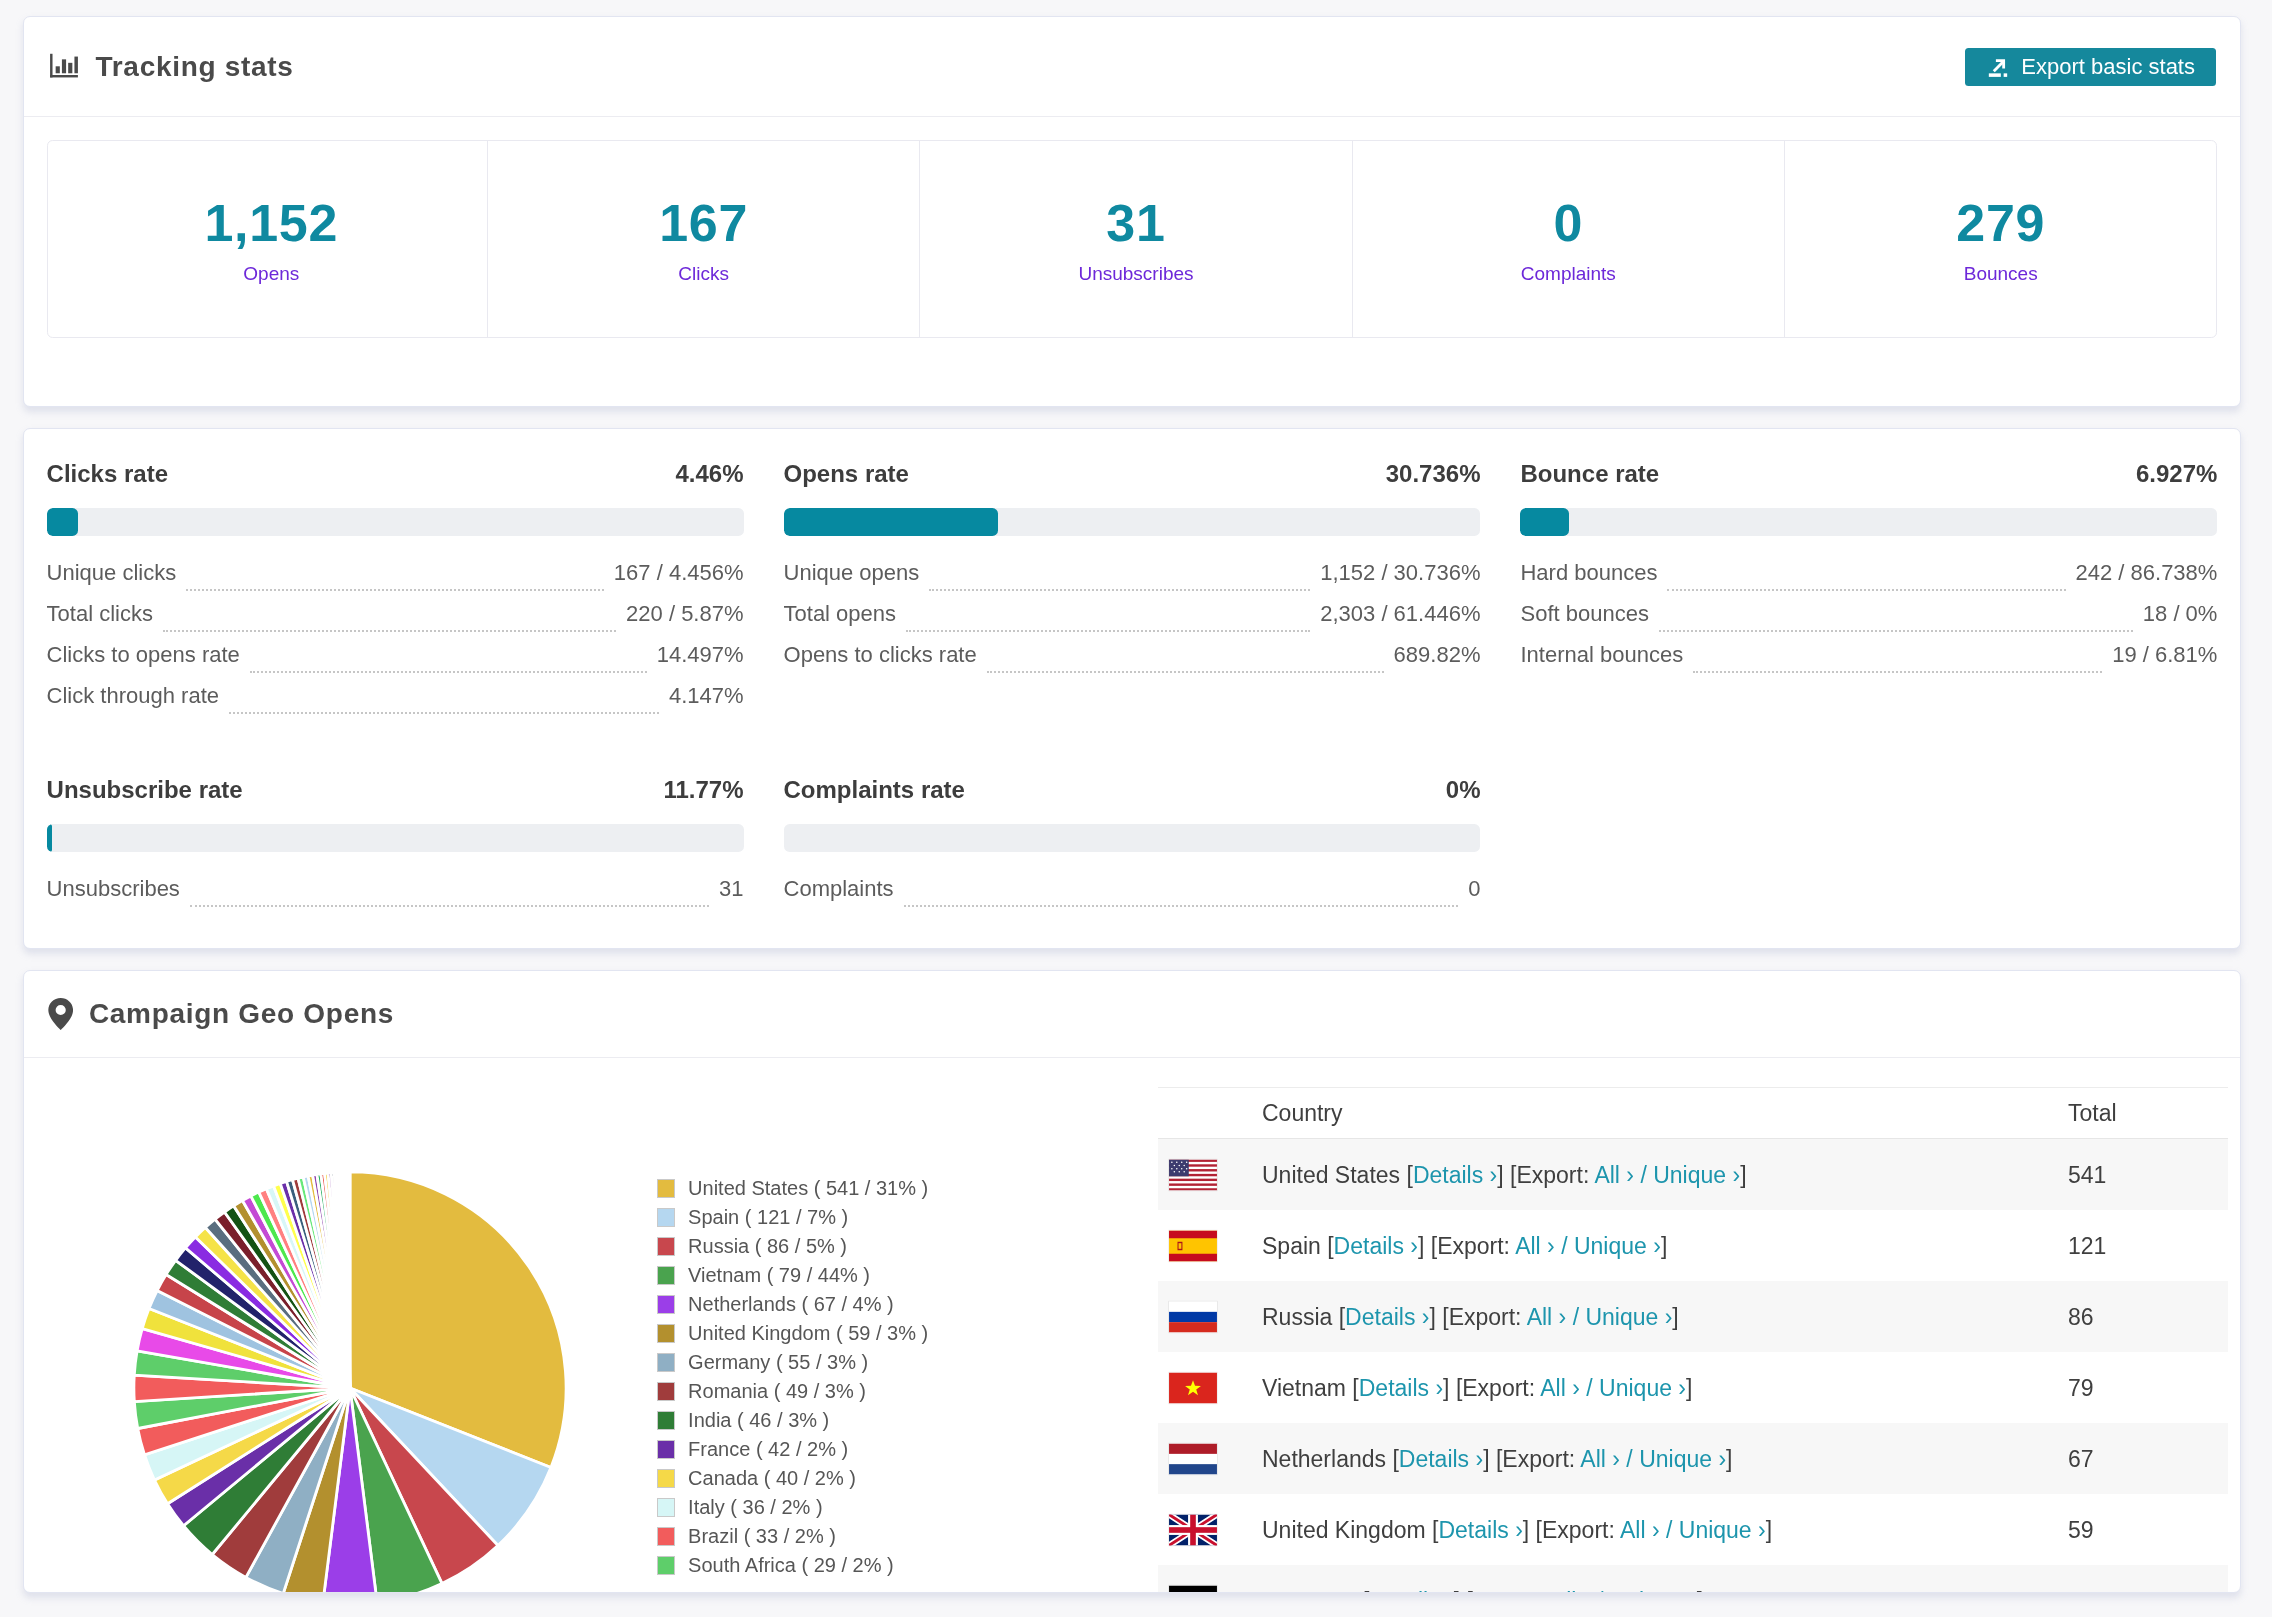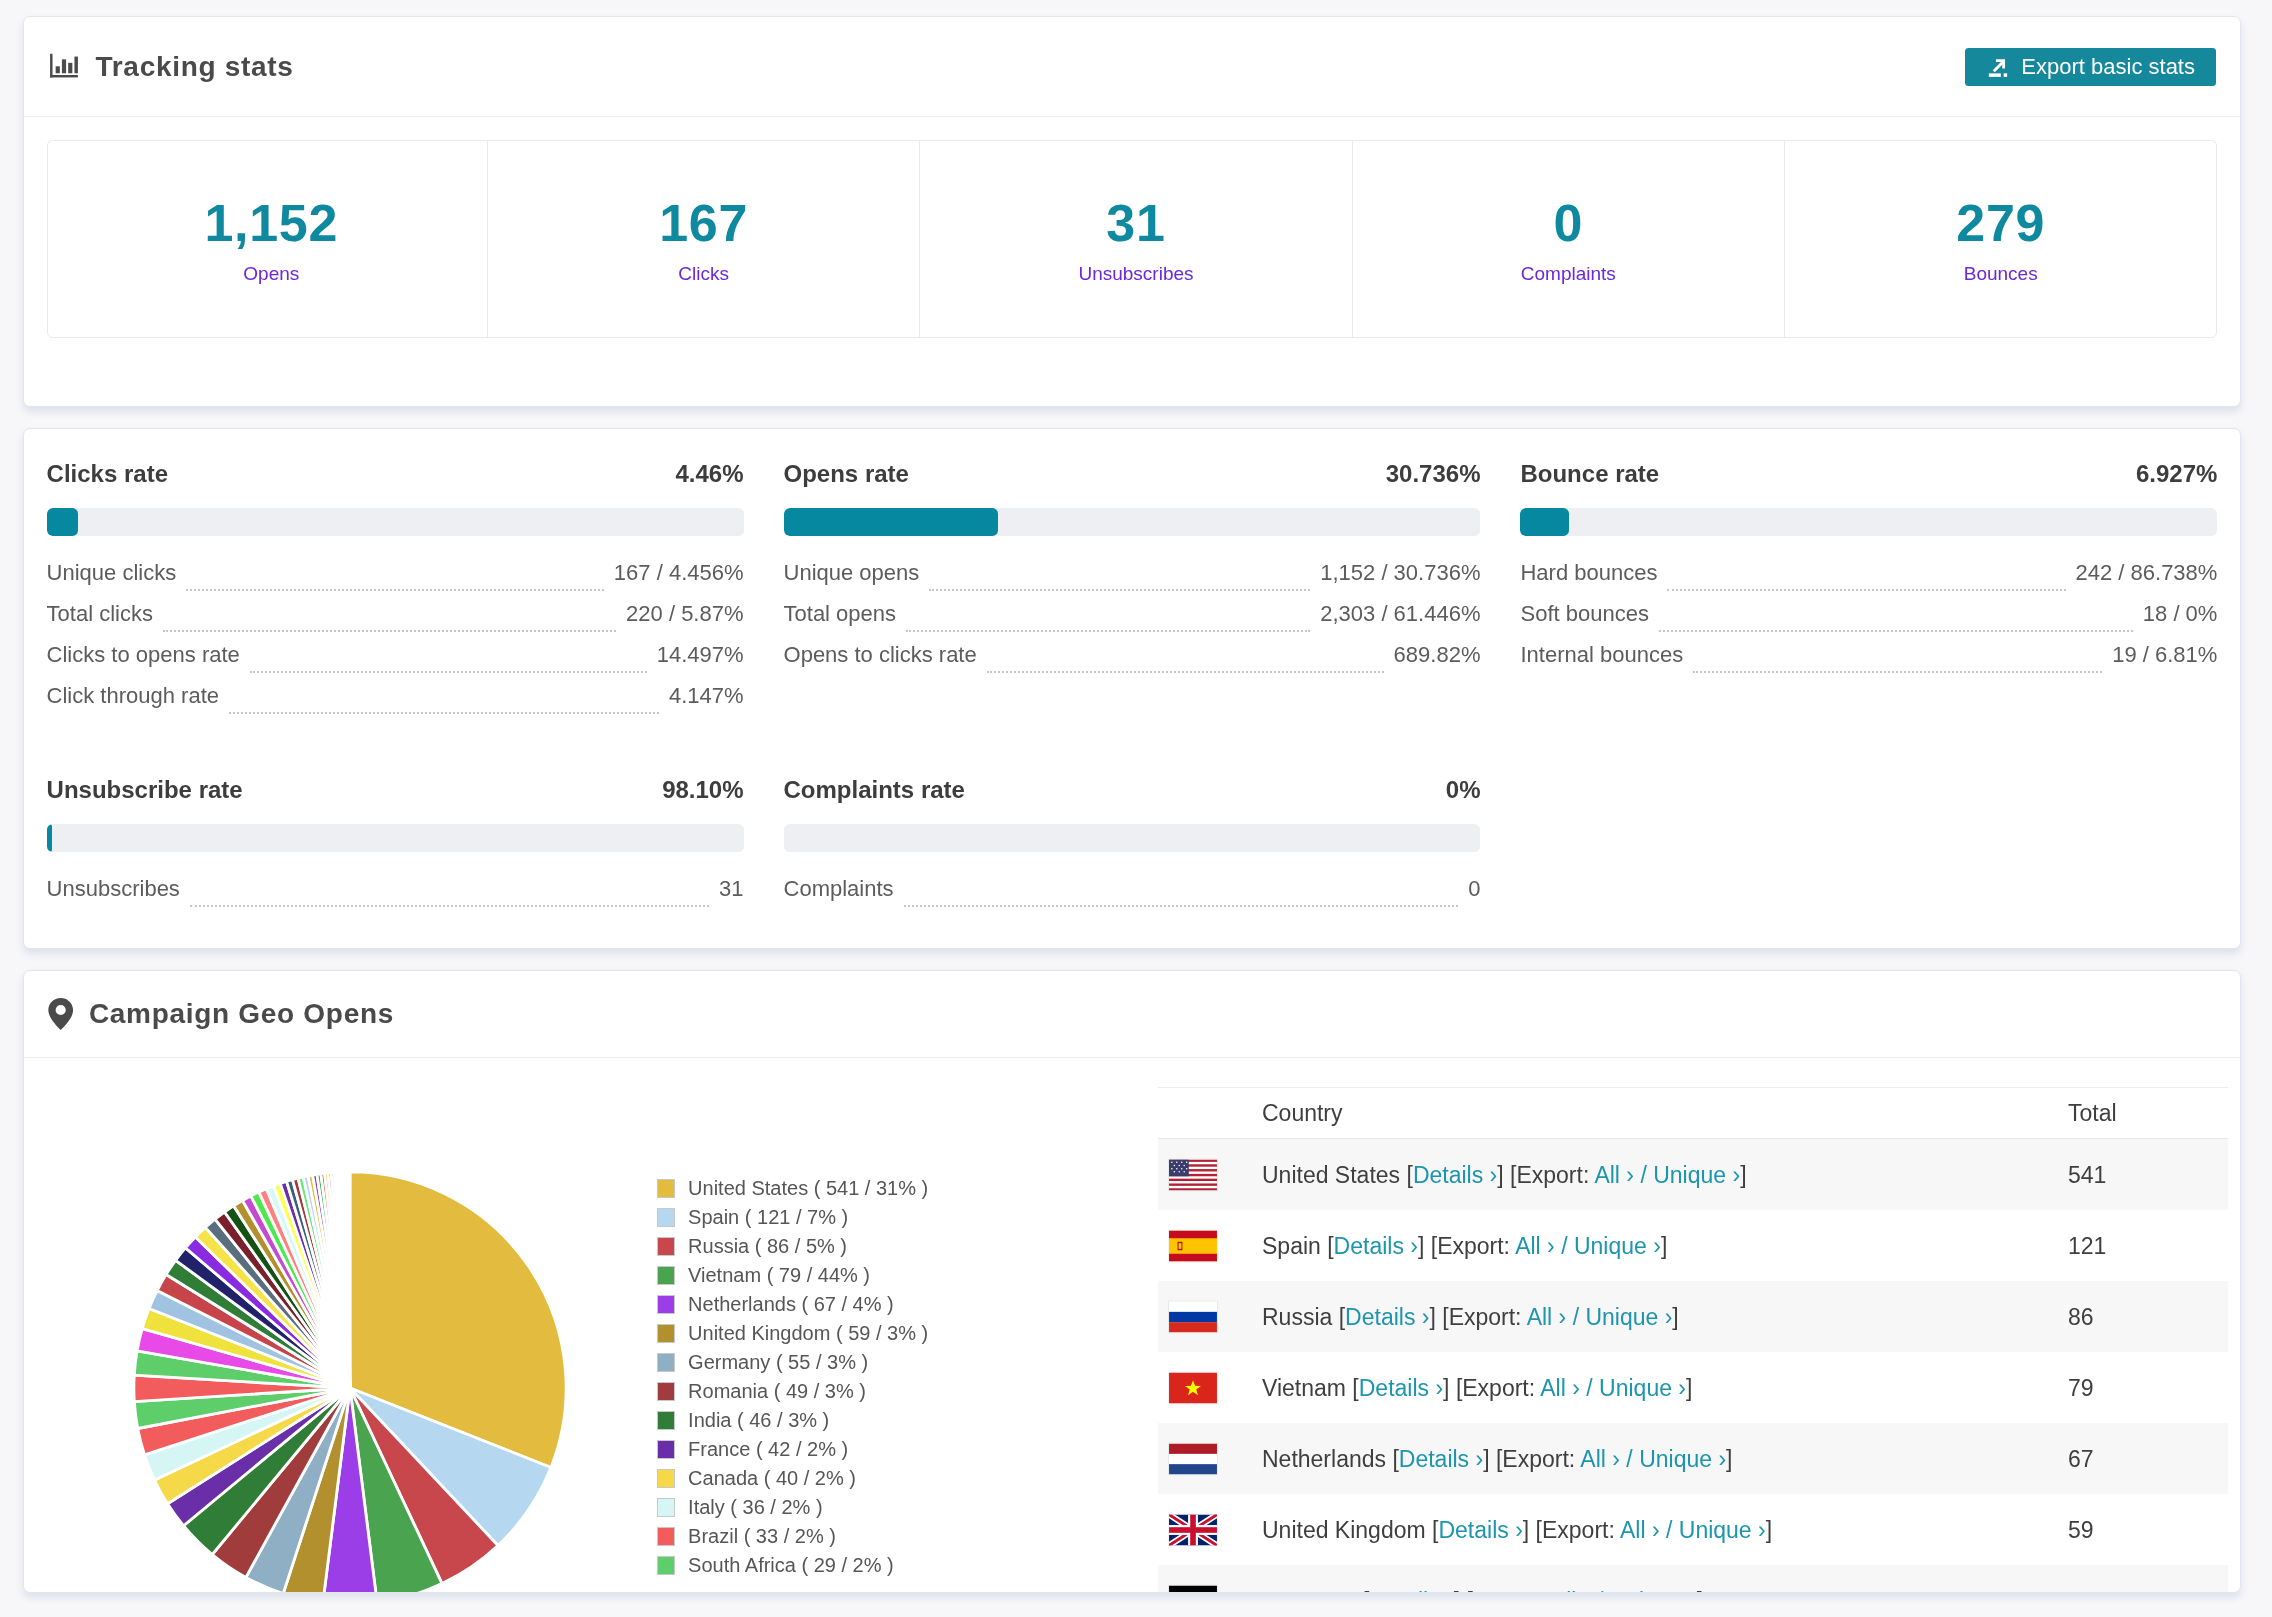--- a/index.html
+++ b/index.html
@@ -220,21 +220,21 @@
           <div class="detail-row">
             <span>Internal bounces</span>
             <span class="detail-leader"></span>
             <span>19 / 6.81%</span>
           </div>
         </div>
       </div>
       <div>
         <div class="rate-title-row">
           <span class="rate-title">Unsubscribe rate</span>
-          <span class="rate-value">98.10%</span>
+          <span class="rate-value">11.77%</span>
         </div>
         <div class="bar-track">
           <div class="bar-fill" style="width:0.77%;"></div>
         </div>
         <div class="detail-rows">
           <div class="detail-row">
             <span>Unsubscribes</span>
             <span class="detail-leader"></span>
             <span>31</span>
           </div>

